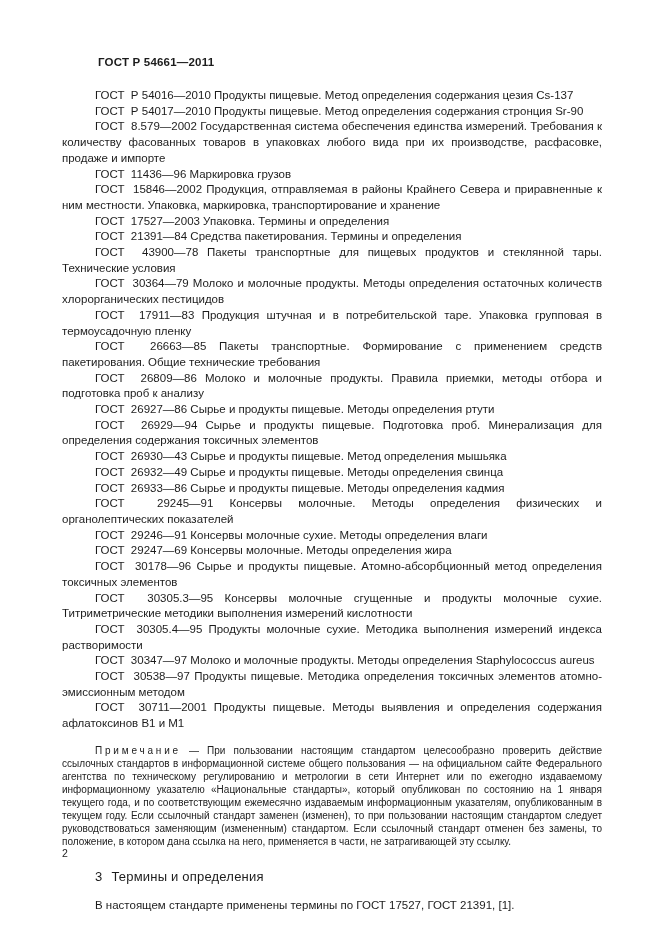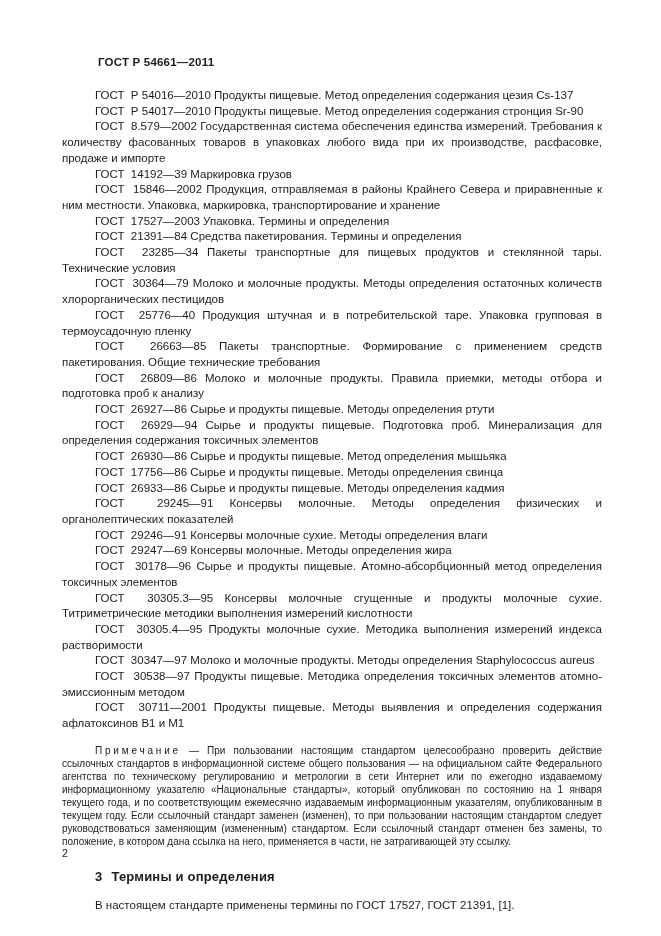--- a/index.html
+++ b/index.html
@@ -48,21 +48,21 @@
     color: #222;
   }
   .note-label {
     letter-spacing: 0.28em;
     margin-top: 46px;
   }
   .section-heading {
     margin: 20px 0 0 0;
     padding-left: 33px;
     font-size: 13px;
-    font-weight: bold;
+    font-weight: normal;
     letter-spacing: 0.2px;
   }
   .section-heading .sec-num {
     margin-right: 9px;
   }
   .terms {
     margin: 14px 0 0 0;
     font-size: 11.5px;
     line-height: 15.7px;
     text-indent: 33px;
@@ -79,33 +79,33 @@
 <body>
 
 <div class="page">
 
   <div class="running-header">ГОСТ Р 54661—2011</div>
 
   <div class="references">
       <p class="ref">ГОСТ  Р 54016—2010 Продукты пищевые. Метод определения содержания цезия Cs-137</p>
       <p class="ref">ГОСТ  Р 54017—2010 Продукты пищевые. Метод определения содержания стронция Sr-90</p>
       <p class="ref">ГОСТ  8.579—2002 Государственная система обеспечения единства измерений. Требования к количеству фасованных товаров в упаковках любого вида при их производстве, расфасовке, продаже и импорте</p>
-      <p class="ref">ГОСТ  14192—39 Маркировка грузов</p>
+      <p class="ref">ГОСТ  11436—96 Маркировка грузов</p>
       <p class="ref">ГОСТ  15846—2002 Продукция, отправляемая в районы Крайнего Севера и приравненные к ним местности. Упаковка, маркировка, транспортирование и хранение</p>
       <p class="ref">ГОСТ  17527—2003 Упаковка. Термины и определения</p>
       <p class="ref">ГОСТ  21391—84 Средства пакетирования. Термины и определения</p>
-      <p class="ref">ГОСТ  23285—34 Пакеты транспортные для пищевых продуктов и стеклянной тары. Технические условия</p>
+      <p class="ref">ГОСТ  43900—78 Пакеты транспортные для пищевых продуктов и стеклянной тары. Технические условия</p>
       <p class="ref">ГОСТ  30364—79 Молоко и молочные продукты. Методы определения остаточных количеств хлорорганических пестицидов</p>
-      <p class="ref">ГОСТ  25776—40 Продукция штучная и в потребительской таре. Упаковка групповая в термоусадочную пленку</p>
+      <p class="ref">ГОСТ  17911—83 Продукция штучная и в потребительской таре. Упаковка групповая в термоусадочную пленку</p>
       <p class="ref">ГОСТ  26663—85 Пакеты транспортные. Формирование с применением средств пакетирования. Общие технические требования</p>
       <p class="ref">ГОСТ  26809—86 Молоко и молочные продукты. Правила приемки, методы отбора и подготовка проб к анализу</p>
       <p class="ref">ГОСТ  26927—86 Сырье и продукты пищевые. Методы определения ртути</p>
       <p class="ref">ГОСТ  26929—94 Сырье и продукты пищевые. Подготовка проб. Минерализация для определения содержания токсичных элементов</p>
-      <p class="ref">ГОСТ  26930—86 Сырье и продукты пищевые. Метод определения мышьяка</p>
-      <p class="ref">ГОСТ  17756—86 Сырье и продукты пищевые. Методы определения свинца</p>
+      <p class="ref">ГОСТ  26930—43 Сырье и продукты пищевые. Метод определения мышьяка</p>
+      <p class="ref">ГОСТ  26932—49 Сырье и продукты пищевые. Методы определения свинца</p>
       <p class="ref">ГОСТ  26933—86 Сырье и продукты пищевые. Методы определения кадмия</p>
       <p class="ref">ГОСТ  29245—91 Консервы молочные. Методы определения физических и органолептических показателей</p>
       <p class="ref">ГОСТ  29246—91 Консервы молочные сухие. Методы определения влаги</p>
       <p class="ref">ГОСТ  29247—69 Консервы молочные. Методы определения жира</p>
       <p class="ref">ГОСТ  30178—96 Сырье и продукты пищевые. Атомно-абсорбционный метод определения токсичных элементов</p>
       <p class="ref">ГОСТ  30305.3—95 Консервы молочные сгущенные и продукты молочные сухие. Титриметрические методики выполнения измерений кислотности</p>
       <p class="ref">ГОСТ  30305.4—95 Продукты молочные сухие. Методика выполнения измерений индекса растворимости</p>
       <p class="ref">ГОСТ  30347—97 Молоко и молочные продукты. Методы определения Staphylococcus aureus</p>
       <p class="ref">ГОСТ  30538—97 Продукты пищевые. Методика определения токсичных элементов атомно-эмиссионным методом</p>
       <p class="ref">ГОСТ  30711—2001 Продукты пищевые. Методы выявления и определения содержания афлатоксинов В1 и М1</p>

